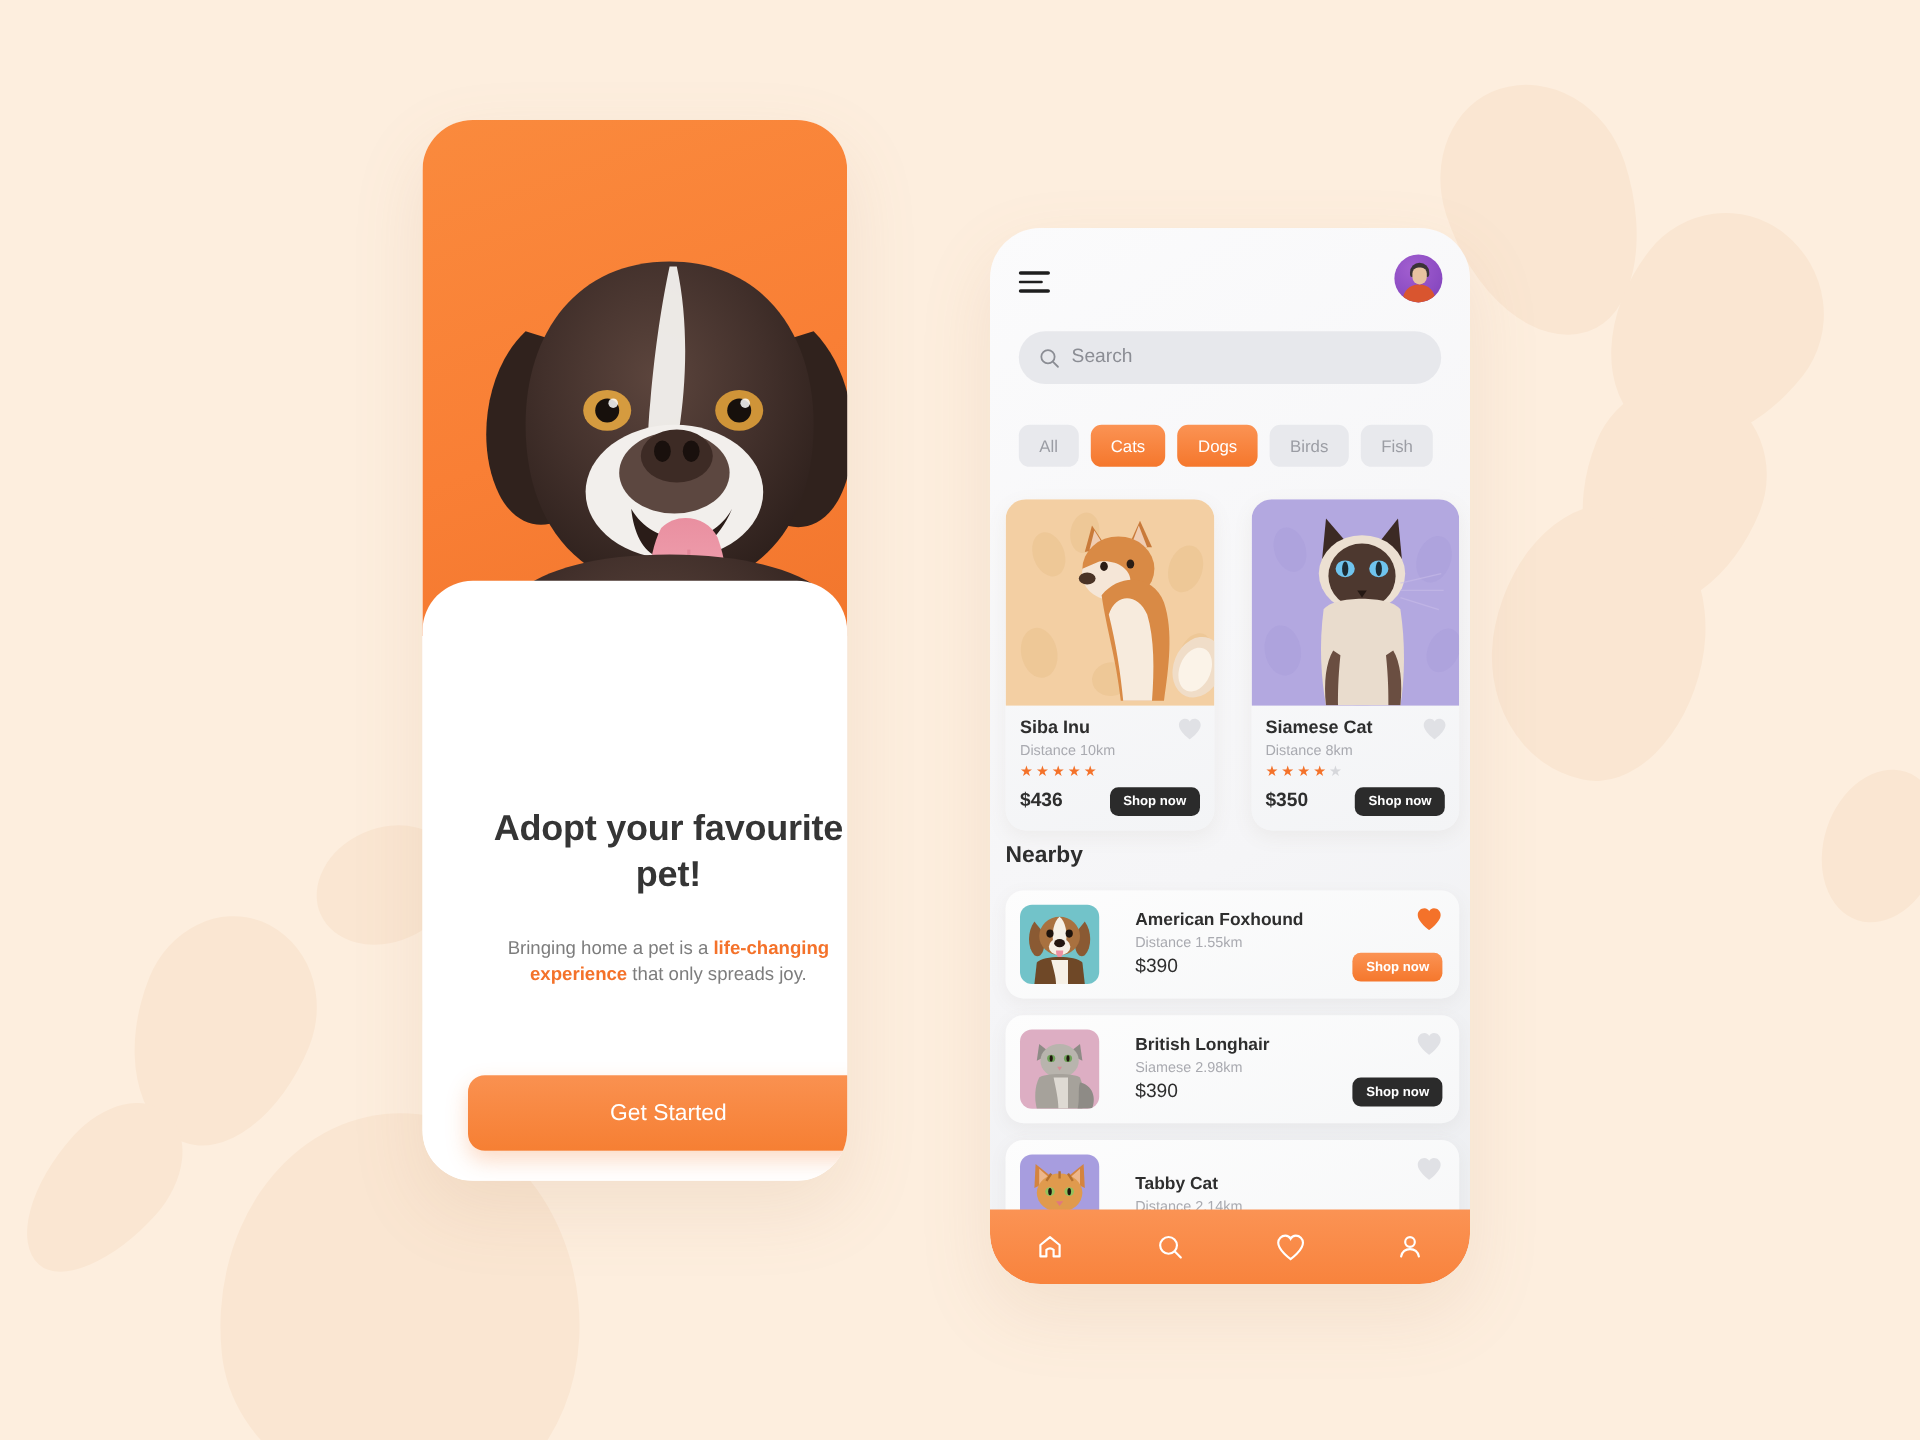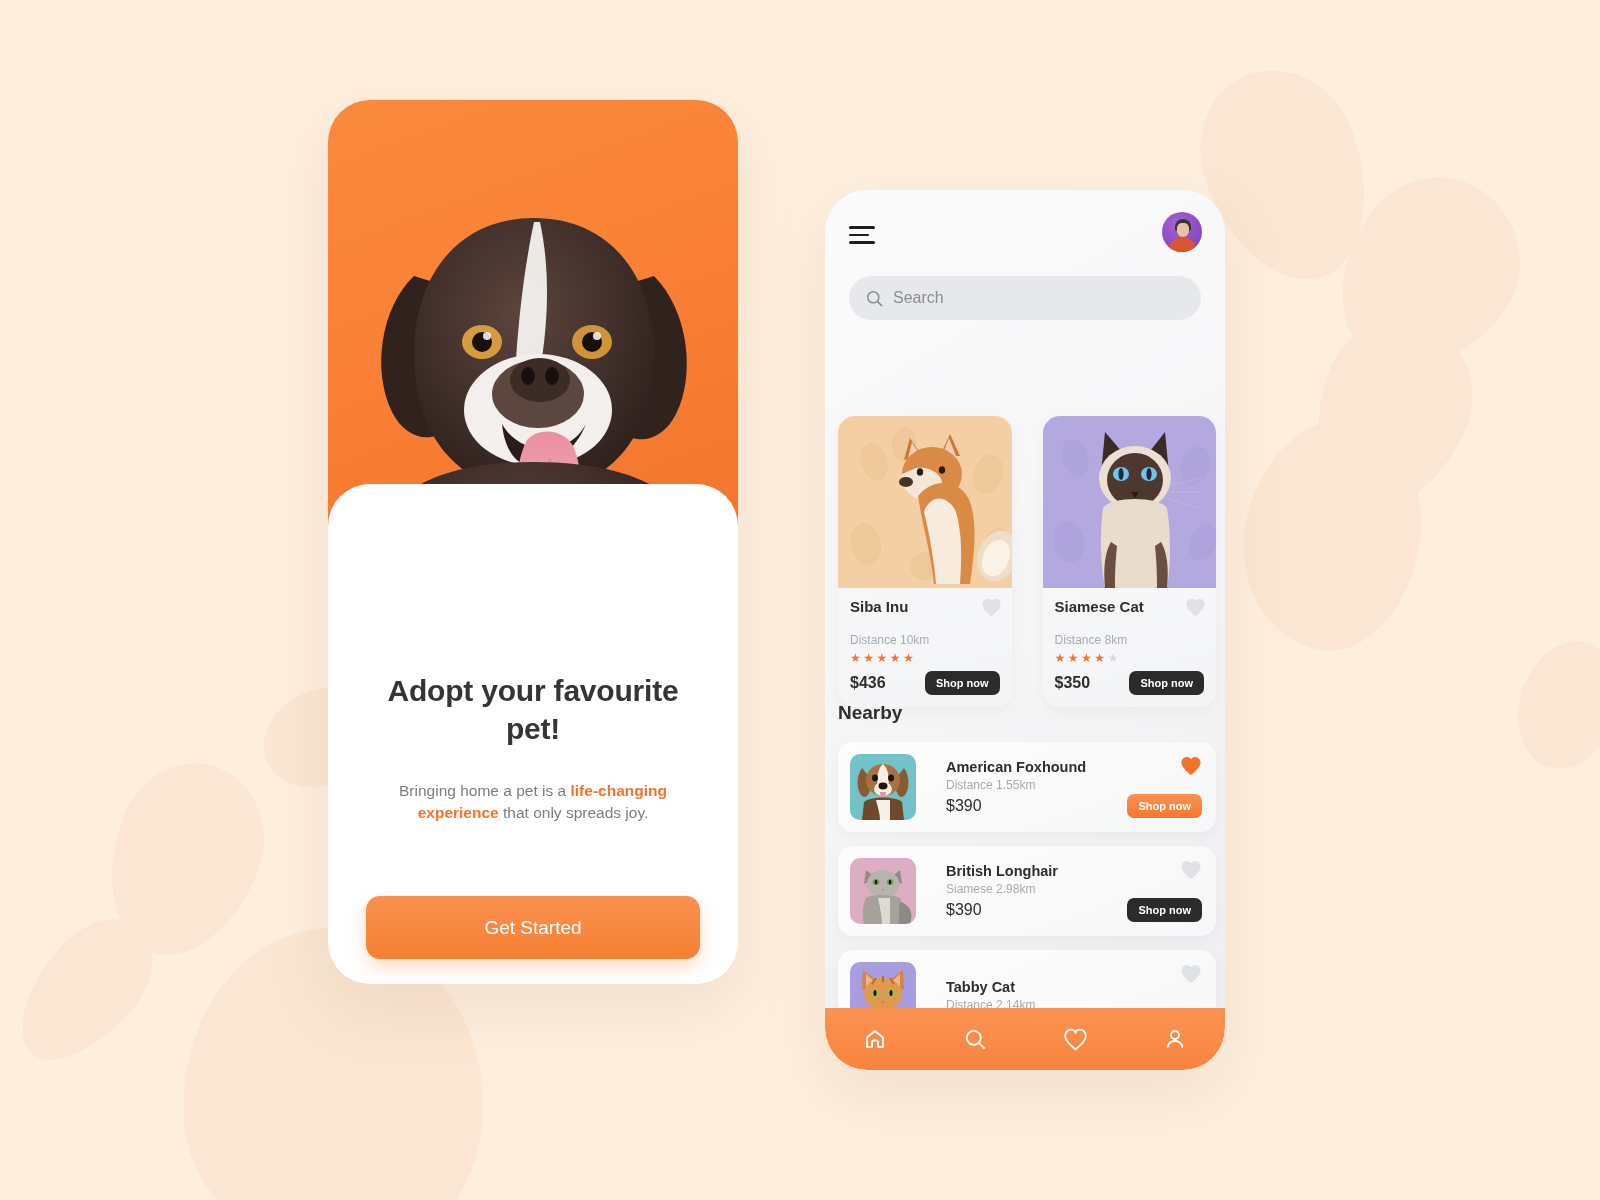--- a/index.html
+++ b/index.html
@@ -36,21 +36,21 @@
 
   
   .phone {
     position: absolute;
     z-index: 2;
     overflow: hidden;
   }
 
   
   #phone-left {
-    left: 328px; top: 100px; width: 410px; height: 884px;
+    left: 352px; top: 100px; width: 354px; height: 884px;
     border-radius: 42px;
     background: #fff;
     box-shadow: 0 24px 60px rgba(180,130,90,0.13);
   }
   .hero {
     position: absolute; left: 0; top: 0; width: 100%; height: 430px;
     background: linear-gradient(160deg, #fa8a3d 0%, #f97f35 55%, #f2762d 100%);
     overflow: visible;
   }
   .hero-dog { position: absolute; left: 34px; top: 58px; width: 345px; height: 560px; }
@@ -118,21 +118,21 @@
   
   .cards { position: absolute; left: 13px; top: 226px; width: 378px; display: flex; gap: 31px; }
   .pcard {
     width: 182px; border-radius: 17px; overflow: hidden;
     background: linear-gradient(165deg, #fbfbfc 0%, #f3f4f6 100%);
     box-shadow: 0 5px 16px rgba(130,110,95,0.08); cursor: pointer;
   }
   .pimg { position: relative; height: 172px; overflow: hidden; }
   .pinfo { padding: 10px 12px 12px; position: relative; }
   .pname { font-size: 15px; font-weight: 700; color: #2e2e2e; }
-  .pdist { font-size: 12px; color: #a9aab0; margin-top: 18px; }
+  .pdist { font-size: 12px; color: #a9aab0; margin-top: 3px; }
   .pstars { margin-top: 4px; font-size: 12px; letter-spacing: 2.5px; }
   .st-on { color: #f4722a; }
   .st-off { color: #d6d7db; }
   .prow { display: flex; align-items: center; justify-content: space-between; margin-top: 6px; }
   .pprice { font-size: 16px; font-weight: 700; color: #2e2e2e; }
   .shopbtn {
     border: none; cursor: pointer; border-radius: 7px; padding: 6px 11px;
     font-size: 11px; font-weight: 700; color: #fff; background: #2b2b2b;
     font-family: "Liberation Sans", sans-serif;
   }
@@ -273,20 +273,27 @@
   </div>
 
   <div class="searchbar">
     <svg width="19" height="19" viewBox="0 0 24 24">
       <circle cx="10.5" cy="10.5" r="7" fill="none" stroke="#8b8d94" stroke-width="1.9"></circle>
       <line x1="15.6" y1="15.6" x2="21" y2="21" stroke="#8b8d94" stroke-width="1.9" stroke-linecap="round"></line>
     </svg>
     <span class="sph">Search</span>
   </div>
 
+  <div class="chips">
+    <button class="chip">All</button>
+    <button class="chip active">Cats</button>
+    <button class="chip active">Dogs</button>
+    <button class="chip">Birds</button>
+    <button class="chip">Fish</button>
+  </div>
 
   <div class="cards">
 
     <div class="pcard">
       <div class="pimg" style="background:#f3cfa3">
         <svg viewBox="0 0 182 172" width="182" height="172">
           <g opacity="0.30" fill="#e3b87f">
             <ellipse cx="36" cy="46" rx="13" ry="19" transform="rotate(-20 36 46)"></ellipse>
             <ellipse cx="66" cy="28" rx="12" ry="17" transform="rotate(10 66 28)"></ellipse>
             <ellipse cx="150" cy="58" rx="14" ry="20" transform="rotate(18 150 58)"></ellipse>

